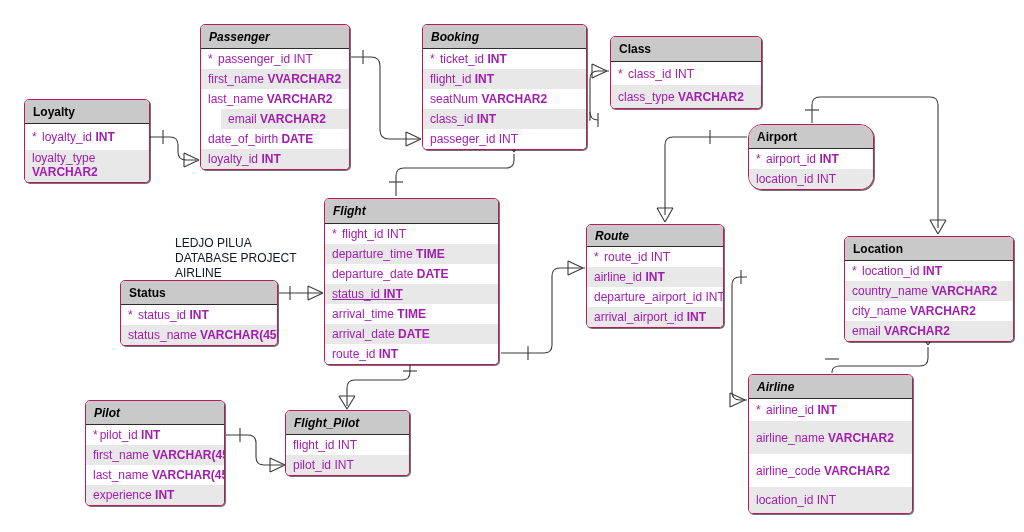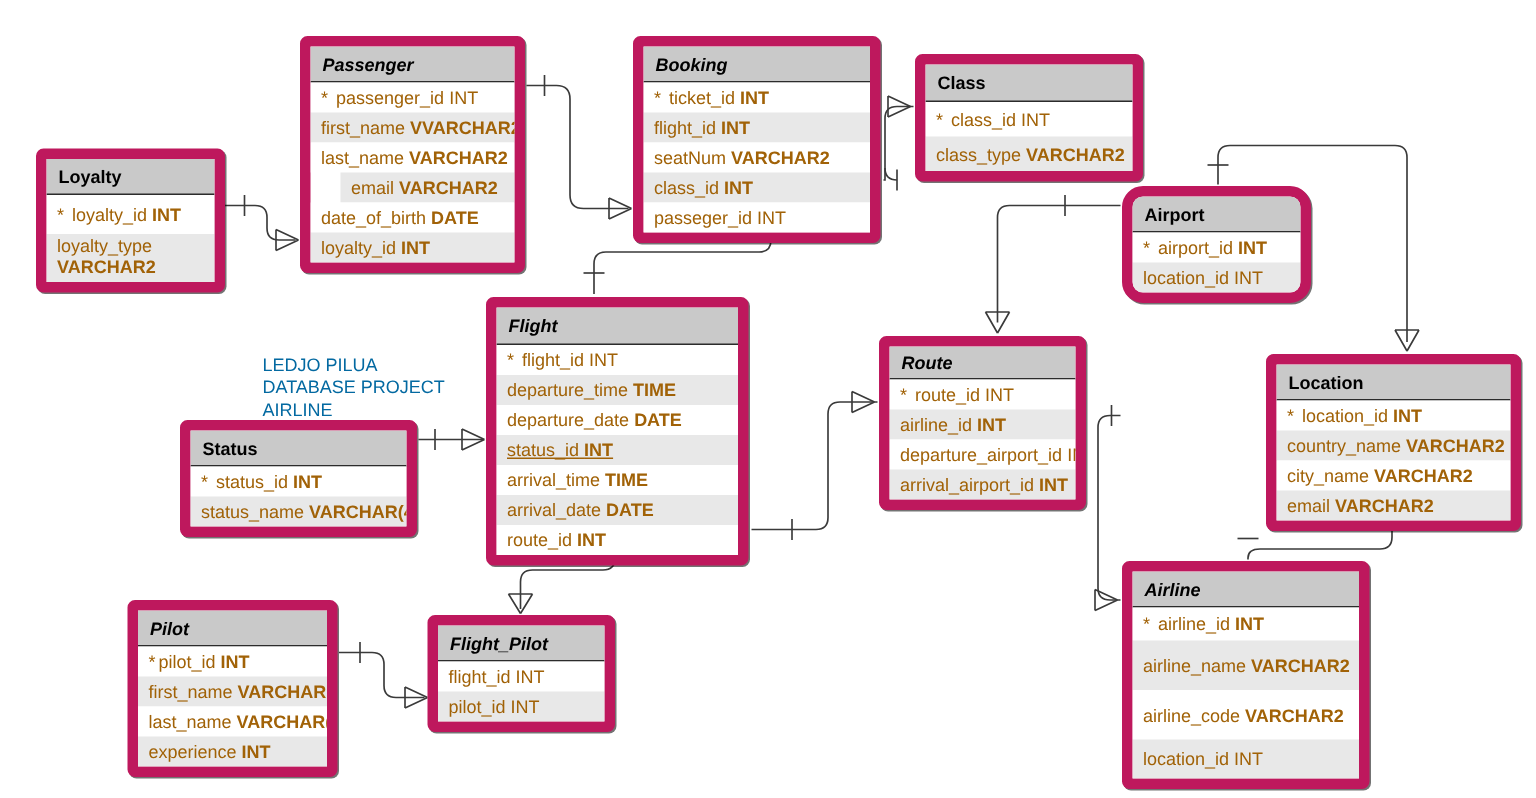--- a/index.html
+++ b/index.html
@@ -11,58 +11,58 @@
     position:relative;
     overflow:hidden;
     -webkit-font-smoothing:antialiased;
   }
   #canvas{position:absolute;left:0;top:0;width:1024px;height:532px;}
   #wires{position:absolute;left:0;top:0;width:1024px;height:532px;pointer-events:none;}
 
   .entity{
     position:absolute;
     box-sizing:border-box;
-    border:7px solid #be185d;
+    border:1px solid #be185d;
     border-radius:5px;
     background:#ffffff;
     overflow:hidden;
     box-shadow:1px 1px 0 rgba(0,0,0,0.55);
   }
   .ent-title{
     background:#c9c9c9;
     border-bottom:1px solid #2b2b2b;
     font-size:12px;
     font-weight:bold;
     color:#000;
     padding:0 8px;
     display:flex;
     align-items:center;
     box-sizing:border-box;
   }
   .ent-title.italic{font-style:italic;}
   .rows{display:block;}
   .row{
     font-size:12px;
-    color:#a16207;
+    color:#a21caf;
     padding:0 7px;
     display:flex;
     align-items:center;
     box-sizing:border-box;
     white-space:nowrap;
     background:#ffffff;
   }
   .row.alt{background:#e8e8e8;}
   .row .pk{margin-right:2px;}
   .row b{font-weight:bold;}
   .row .wrap{white-space:normal;line-height:1.15;}
 
   .note{
     position:absolute;
     font-size:12px;
-    color:#0369a1;
+    color:#0f172a;
     line-height:15px;
     white-space:pre;
   }
 </style>
 </head>
 <body>
 
 <div id="canvas">
 
   <svg id="wires" viewBox="0 0 1024 532" xmlns="http://www.w3.org/2000/svg">

